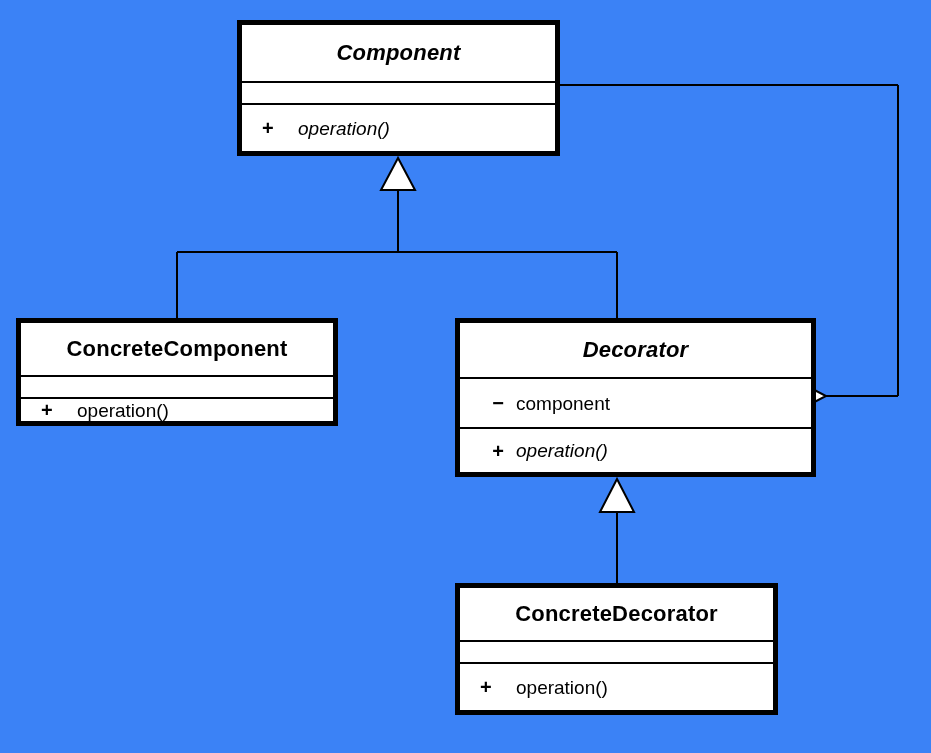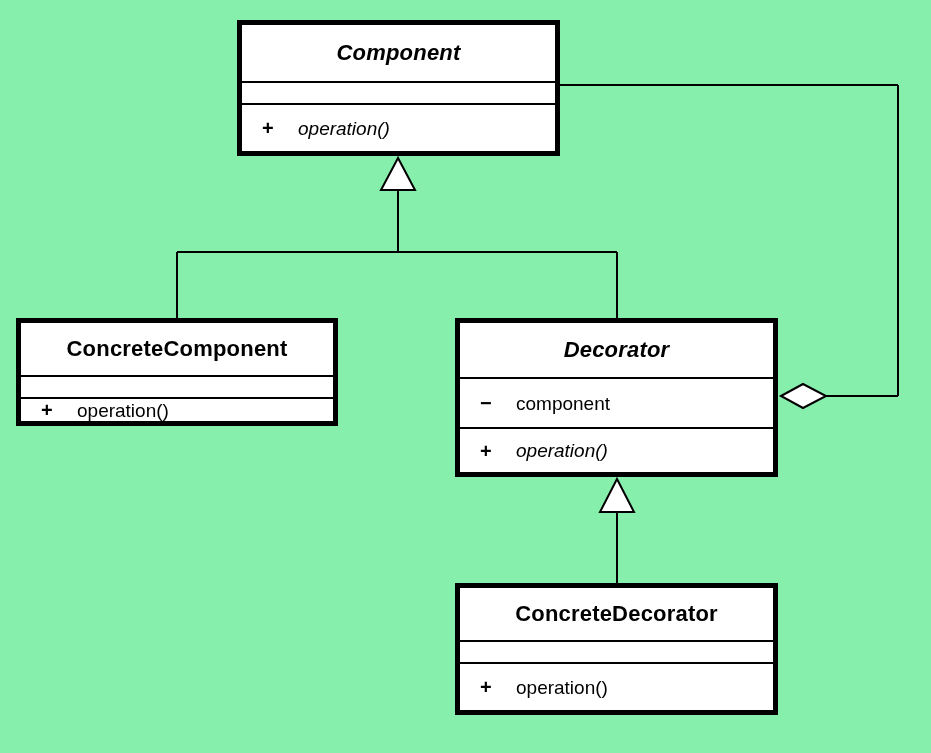--- a/index.html
+++ b/index.html
@@ -1,20 +1,20 @@
 <!DOCTYPE html>
 <html><head>
 <meta charset="utf-8">
 <style>
   html, body { margin: 0; padding: 0; background: #ffffff; }
   .canvas {
     position: relative;
     width: 931px;
     height: 753px;
-    background: #86efac;
+    background: #3b82f6;
     font-family: "Liberation Sans", sans-serif;
     color: #000000;
     overflow: hidden;
   }
   .connectors {
     position: absolute;
     left: 0; top: 0;
     z-index: 0;
   }
   .uml-class {
@@ -60,21 +60,21 @@
   #box-component        { left: 237px; top: 20px;  width: 323px; height: 136px; }
   #box-component .title          { flex: 0 0 56px; }
   #box-component .attrs          { flex: 0 0 20px; }
   #box-component .methods        { flex: 1 1 auto; }
 
   #box-concrete-component { left: 16px; top: 318px; width: 322px; height: 108px; }
   #box-concrete-component .title   { flex: 0 0 52px; }
   #box-concrete-component .attrs   { flex: 0 0 20px; }
   #box-concrete-component .methods { flex: 1 1 auto; }
 
-  #box-decorator        { left: 455px; top: 318px; width: 323px; height: 159px; }
+  #box-decorator        { left: 455px; top: 318px; width: 361px; height: 159px; text-align: center; }
   #box-decorator .title          { flex: 0 0 54px; }
   #box-decorator .attrs          { flex: 0 0 48px; }
   #box-decorator .methods        { flex: 1 1 auto; }
 
   #box-concrete-decorator { left: 455px; top: 583px; width: 323px; height: 132px; justify-content: flex-end; }
   #box-concrete-decorator .title   { flex: 0 0 52px; }
   #box-concrete-decorator .attrs   { flex: 0 0 20px; }
   #box-concrete-decorator .methods { flex: 1 1 auto; }
 </style>
 </head>

